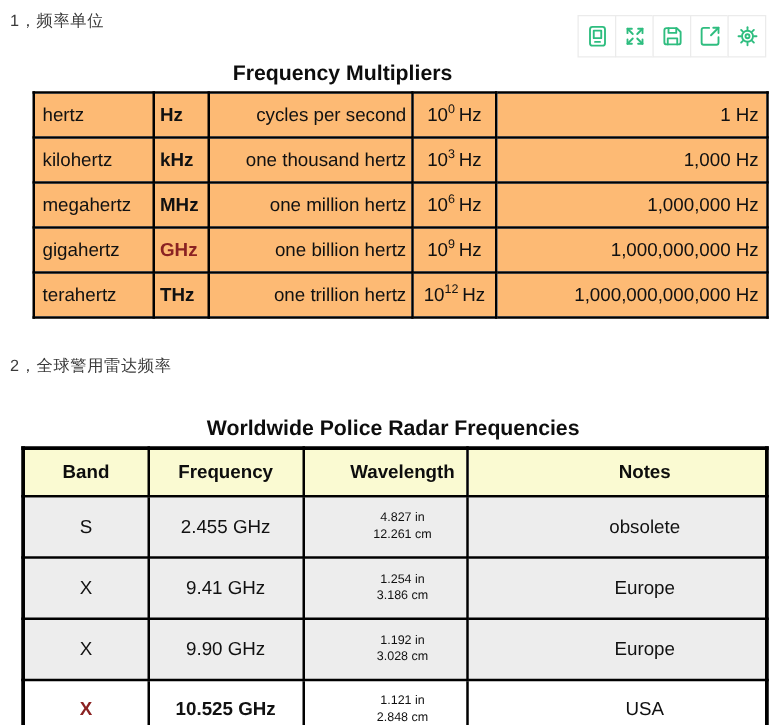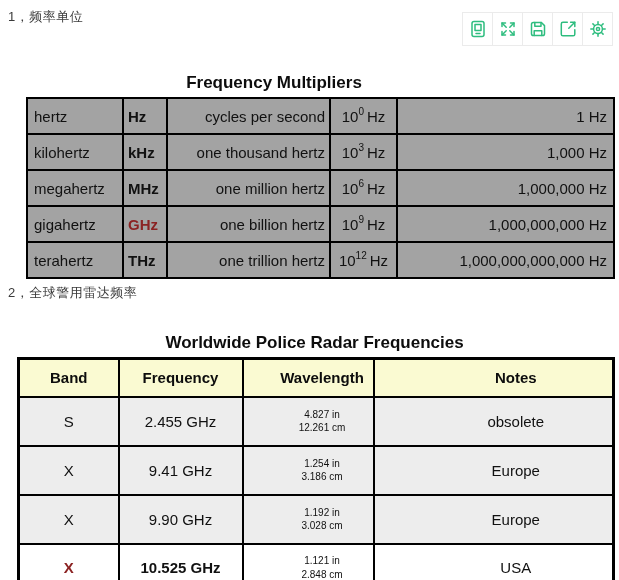--- a/index.html
+++ b/index.html
@@ -38,35 +38,35 @@
     display:flex; align-items:center; justify-content:center;
     cursor:pointer;
   }
   .tb-btn svg { display:block; }
   .tb-btn svg * {
     stroke:#2ebd7f; fill:none;
     stroke-width:1.5; stroke-linecap:round; stroke-linejoin:round;
   }
 
   
-  .t1-wrap { position:absolute; left:26px; top:49px; width:496px;margin-top:24px; }
+  .t1-wrap { position:absolute; left:26px; top:49px; width:496px; }
   .tbl-title {
     text-align:center;
     font-weight:bold;
     font-size:17px;
     color:#0d0d0d;
     margin-bottom:4px;
   }
   table { border-collapse:collapse; }
   .t1 { width:587px; table-layout:fixed; }
   .t1 td {
     border:2px solid #000;
     height:36px;
     font-size:15px;
-    background:#a3a3a3;
+    background:#fdba74;
     overflow:hidden;
     white-space:nowrap;
   }
   .t1 .c-name  { width:96px;  text-align:left;  padding-left:6px; }
   .t1 .c-abbr  { width:44px;  text-align:left;  padding-left:4px; font-weight:bold; }
   .t1 .c-desc  { width:163px; text-align:right; padding-right:4px; }
   .t1 .c-power { width:67px;  text-align:center; }
   .t1 .c-value { width:217px; text-align:right; padding-right:6px; }
   .t1 .c-abbr.accent-red { color:#8b2222; }
   .t1 sup { font-size:10px; position:relative; top:-1px; }

